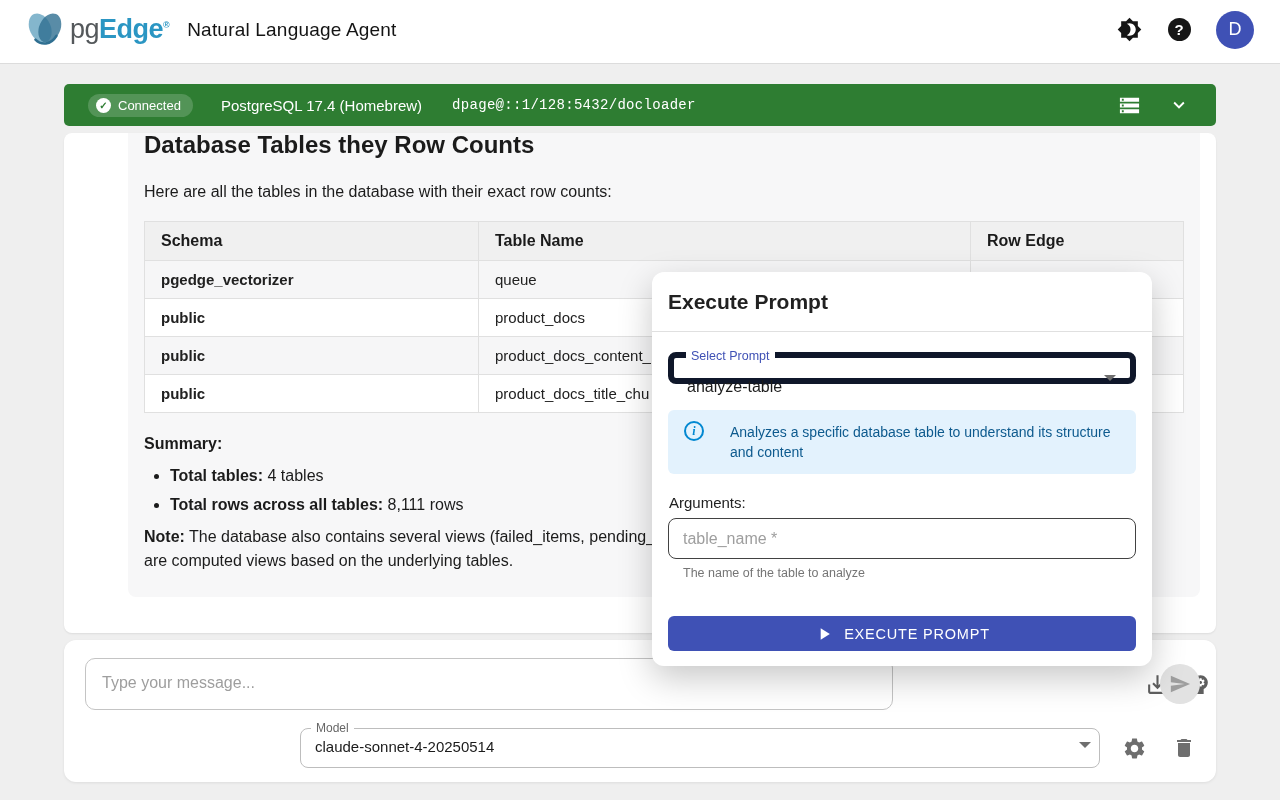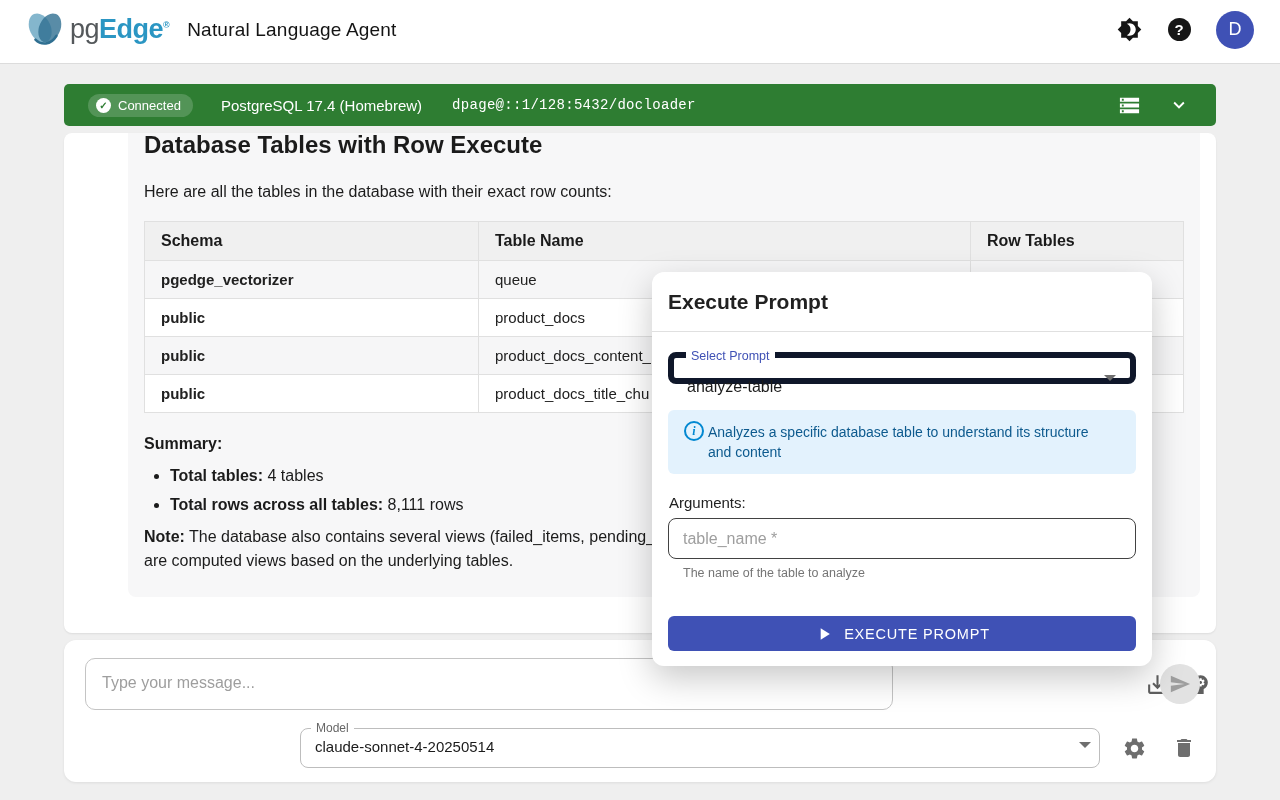--- a/index.html
+++ b/index.html
@@ -79,21 +79,21 @@
             border-radius:12px; box-shadow:0 12px 34px rgba(0,0,0,.22); padding:0 16px; }
   .dialog-title { font-size:21px; color:#212121; margin-top:18px; }
   .dialog-divider { border:none; border-top:1px solid #e0e0e0; margin:17px -16px 0; }
   .prompt-select { position:absolute; left:16px; top:80px; width:468px; height:32px; border:6px solid #0f172a;
                    border-radius:8px; background:#fff; cursor:pointer; }
   .prompt-select .float-label { position:absolute; top:-9px; left:12px; background:#fff; padding:0 5px;
                                 font-size:12.5px; color:#3f51b5; }
   .prompt-select .value { position:absolute; left:13px; top:20px; font-size:16px; color:#1b1b1b; }
   .info-alert { position:absolute; left:16px; top:138px; width:468px; height:64px; background:#e3f2fd;
                 border-radius:6px; display:flex; padding:11px 16px; }
-  .info-alert .alert-text { font-size:14px; color:#0d5a8e; line-height:20px; margin-left:4px; width:400px; margin-top:1px; }
+  .info-alert .alert-text { font-size:14px; color:#0d5a8e; line-height:20px; margin-left:26px; width:400px; margin-top:1px; }
   .info-i { width:20px; height:20px; border-radius:50%; border:2px solid #0288d1; color:#0288d1; flex:0 0 auto;
             display:flex; align-items:center; justify-content:center; font-size:12px; font-weight:700; font-family:"Liberation Serif",serif; font-style:italic; }
   .args-label { position:absolute; left:17px; top:222px; font-size:15px; color:#212121; }
   .arg-input { position:absolute; left:16px; top:246px; width:468px; height:41px; border:1px solid #424242;
                border-radius:8px; font-family:"Liberation Sans",sans-serif; font-size:16px; padding:0 14px;
                color:#1b1b1b; outline:none; }
   .arg-input::placeholder { color:#9e9e9e; }
   .arg-helper { position:absolute; left:31px; top:294px; font-size:12.5px; color:#757575; }
   .execute-btn { position:absolute; left:16px; top:344px; width:468px; height:35px; background:#3f51b5;
                  border:none; border-radius:6px; color:#fff; display:flex; align-items:center; justify-content:center;
@@ -147,29 +147,29 @@
       <div class="icon-btn">
         <svg width="22" height="22" viewBox="0 0 24 24" fill="#fff">
           <path d="M7.41 8.59 12 13.17l4.59-4.58L18 10l-6 6-6-6 1.41-1.41z"></path>
         </svg>
       </div>
     </div>
   </div>
 
   <div class="chat-area">
     <div class="bubble">
-      <h2 class="md-h2">Database Tables with Row Execute</h2>
+      <h2 class="md-h2">Database Tables they Row Counts</h2>
       <p class="md-p">Here are all the tables in the database with their exact row counts:</p>
 
       <table class="results">
         <thead>
           <tr>
             <th>Schema</th>
             <th>Table Name</th>
-            <th>Row Tables</th>
+            <th>Row Edge</th>
           </tr>
         </thead>
         <tbody>
             <tr>
               <td class="schema-cell">pgedge_vectorizer</td>
               <td>queue</td>
               <td></td>
             </tr>
             <tr>
               <td class="schema-cell">public</td>

